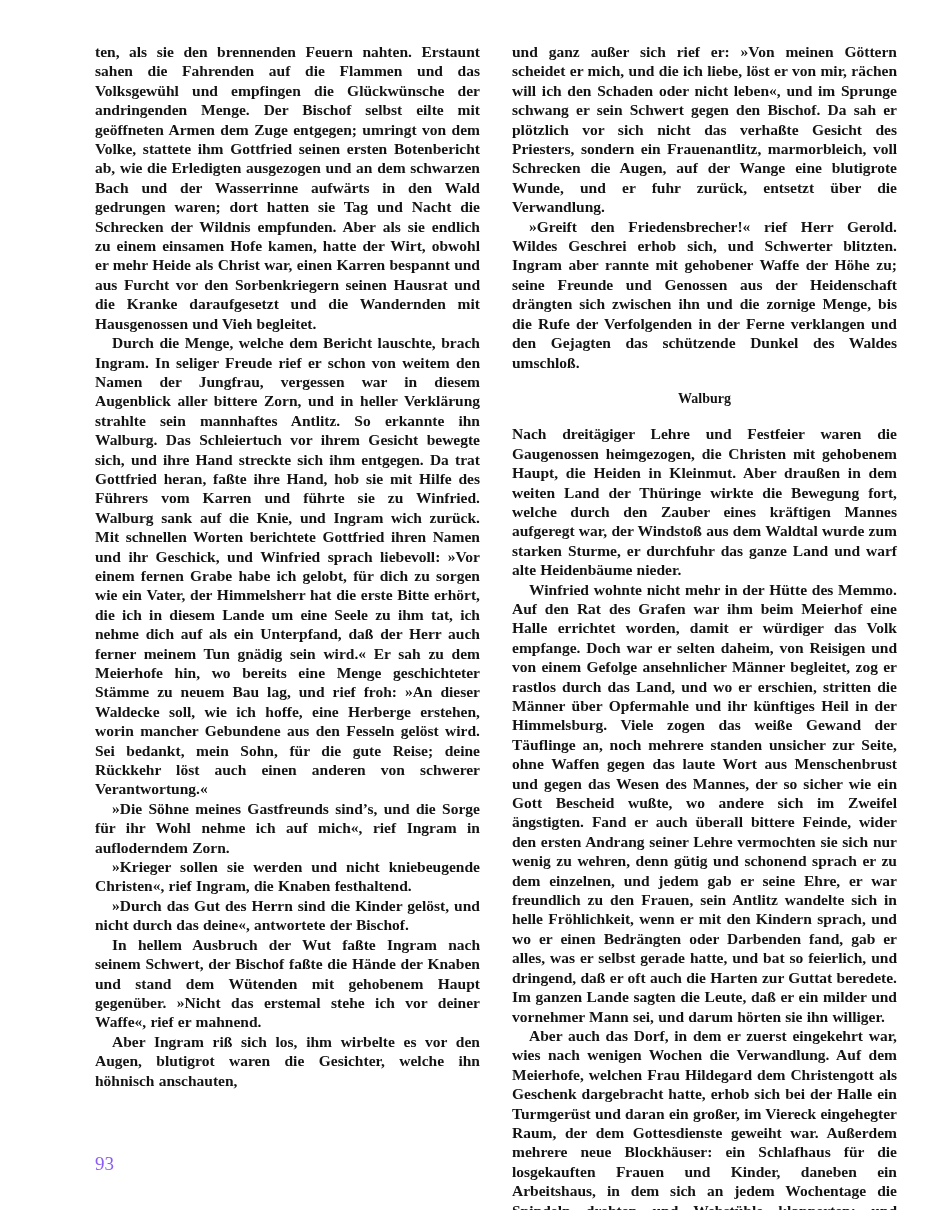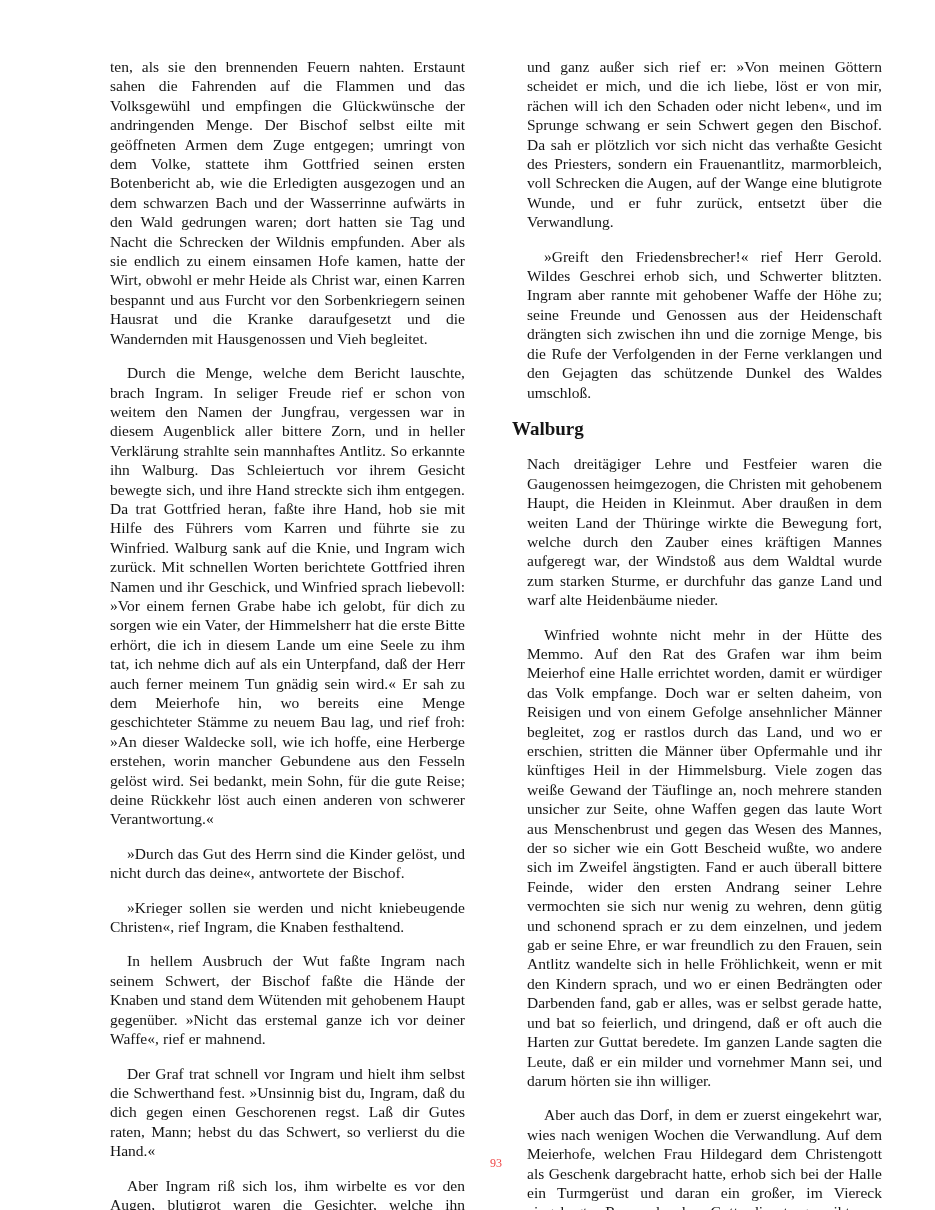--- a/index.html
+++ b/index.html
@@ -33,58 +33,59 @@
   .col {
     width: 385px;
     font-size: 15.5px;
     line-height: 19.4px;
     text-align: justify;
     hyphens: auto;
     -webkit-hyphens: auto;
     word-spacing: 0.02em;
   }
   .col p {
-    margin: 15px;
+    margin: 0;
     padding: 0;
+    font-weight: bold;
   }
   .col p.indent {
     text-indent: 17px;
   }
   .section-heading {
-    font-size: 19px;
+    font-size: 14px;
     line-height: 19.4px;
     font-weight: bold;
-    text-align: left;
+    text-align: center;
     margin: 17px 0 16px 0;
     text-indent: 0;
   }
   .page-number {
     position: absolute;
     top: 1155px;
     left: 95px;
     width: 802px;
-    text-align: center;
-    font-size: 12px;
+    text-align: left;
+    font-size: 19px;
     line-height: 17px;
-    color: #ef4444;
+    color: #8b5cf6;
   }
 </style>
 </head>
 <body>
 
 <div class="page">
   <div class="columns">
 
     <div class="col">
       <p>ten, als sie den brennenden Feuern nahten. Erstaunt sahen die Fahrenden auf die Flammen und das Volksgewühl und empfingen die Glückwünsche der andringenden Menge. Der Bischof selbst eilte mit geöffneten Armen dem Zuge entgegen; umringt von dem Volke, stattete ihm Gottfried seinen ersten Botenbericht ab, wie die Erledigten ausgezogen und an dem schwarzen Bach und der Wasserrinne aufwärts in den Wald gedrungen waren; dort hatten sie Tag und Nacht die Schrecken der Wildnis empfunden. Aber als sie endlich zu einem einsamen Hofe kamen, hatte der Wirt, obwohl er mehr Heide als Christ war, einen Karren bespannt und aus Furcht vor den Sorbenkriegern seinen Hausrat und die Kranke daraufgesetzt und die Wandernden mit Hausgenossen und Vieh begleitet.</p>
       <p class="indent">Durch die Menge, welche dem Bericht lauschte, brach Ingram. In seliger Freude rief er schon von weitem den Namen der Jungfrau, vergessen war in diesem Augenblick aller bittere Zorn, und in heller Verklärung strahlte sein mannhaftes Antlitz. So erkannte ihn Walburg. Das Schleiertuch vor ihrem Gesicht bewegte sich, und ihre Hand streckte sich ihm entgegen. Da trat Gottfried heran, faßte ihre Hand, hob sie mit Hilfe des Führers vom Karren und führte sie zu Winfried. Walburg sank auf die Knie, und Ingram wich zurück. Mit schnellen Worten berichtete Gottfried ihren Namen und ihr Geschick, und Winfried sprach liebevoll: »Vor einem fernen Grabe habe ich gelobt, für dich zu sorgen wie ein Vater, der Himmelsherr hat die erste Bitte erhört, die ich in diesem Lande um eine Seele zu ihm tat, ich nehme dich auf als ein Unterpfand, daß der Herr auch ferner meinem Tun gnädig sein wird.« Er sah zu dem Meierhofe hin, wo bereits eine Menge geschichteter Stämme zu neuem Bau lag, und rief froh: »An dieser Waldecke soll, wie ich hoffe, eine Herberge erstehen, worin mancher Gebundene aus den Fesseln gelöst wird. Sei bedankt, mein Sohn, für die gute Reise; deine Rückkehr löst auch einen anderen von schwerer Verantwortung.«</p>
+      <p class="indent">»Die Söhne meines Gastfreunds sind’s, und die Sorge für ihr Wohl nehme ich auf mich«, rief Ingram in aufloderndem Zorn.</p>
+      <p class="indent">»Krieger sollen sie werden und nicht kniebeugende Christen«, rief Ingram, die Knaben festhaltend.</p>
       <p class="indent">»Durch das Gut des Herrn sind die Kinder gelöst, und nicht durch das deine«, antwortete der Bischof.</p>
-      <p class="indent">»Krieger sollen sie werden und nicht kniebeugende Christen«, rief Ingram, die Knaben festhaltend.</p>
-      <p class="indent">In hellem Ausbruch der Wut faßte Ingram nach seinem Schwert, der Bischof faßte die Hände der Knaben und stand dem Wütenden mit gehobenem Haupt gegenüber. »Nicht das erstemal ganze ich vor deiner Waffe«, rief er mahnend.</p>
-      <p class="indent">Der Graf trat schnell vor Ingram und hielt ihm selbst die Schwerthand fest. »Unsinnig bist du, Ingram, daß du dich gegen einen Geschorenen regst. Laß dir Gutes raten, Mann; hebst du das Schwert, so verlierst du die Hand.«</p>
+      <p class="indent">In hellem Ausbruch der Wut faßte Ingram nach seinem Schwert, der Bischof faßte die Hände der Knaben und stand dem Wütenden mit gehobenem Haupt gegenüber. »Nicht das erstemal stehe ich vor deiner Waffe«, rief er mahnend.</p>
       <p class="indent">Aber Ingram riß sich los, ihm wirbelte es vor den Augen, blutigrot waren die Gesichter, welche ihn höhnisch anschauten,</p>
     </div>
 
     <div class="col">
       <p>und ganz außer sich rief er: »Von meinen Göttern scheidet er mich, und die ich liebe, löst er von mir, rächen will ich den Schaden oder nicht leben«, und im Sprunge schwang er sein Schwert gegen den Bischof. Da sah er plötzlich vor sich nicht das verhaßte Gesicht des Priesters, sondern ein Frauenantlitz, marmorbleich, voll Schrecken die Augen, auf der Wange eine blutigrote Wunde, und er fuhr zurück, entsetzt über die Verwandlung.</p>
       <p class="indent">»Greift den Friedensbrecher!« rief Herr Gerold. Wildes Geschrei erhob sich, und Schwerter blitzten. Ingram aber rannte mit gehobener Waffe der Höhe zu; seine Freunde und Genossen aus der Heidenschaft drängten sich zwischen ihn und die zornige Menge, bis die Rufe der Verfolgenden in der Ferne verklangen und den Gejagten das schützende Dunkel des Waldes umschloß.</p>
       <h2 class="section-heading">Walburg</h2>
       <p>Nach dreitägiger Lehre und Festfeier waren die Gaugenossen heimgezogen, die Christen mit gehobenem Haupt, die Heiden in Kleinmut. Aber draußen in dem weiten Land der Thüringe wirkte die Bewegung fort, welche durch den Zauber eines kräftigen Mannes aufgeregt war, der Windstoß aus dem Waldtal wurde zum starken Sturme, er durchfuhr das ganze Land und warf alte Heidenbäume nieder.</p>
       <p class="indent">Winfried wohnte nicht mehr in der Hütte des Memmo. Auf den Rat des Grafen war ihm beim Meierhof eine Halle errichtet worden, damit er würdiger das Volk empfange. Doch war er selten daheim, von Reisigen und von einem Gefolge ansehnlicher Männer begleitet, zog er rastlos durch das Land, und wo er erschien, stritten die Männer über Opfermahle und ihr künftiges Heil in der Himmelsburg. Viele zogen das weiße Gewand der Täuflinge an, noch mehrere standen unsicher zur Seite, ohne Waffen gegen das laute Wort aus Menschenbrust und gegen das Wesen des Mannes, der so sicher wie ein Gott Bescheid wußte, wo andere sich im Zweifel ängstigten. Fand er auch überall bittere Feinde, wider den ersten Andrang seiner Lehre vermochten sie sich nur wenig zu wehren, denn gütig und schonend sprach er zu dem einzelnen, und jedem gab er seine Ehre, er war freundlich zu den Frauen, sein Antlitz wandelte sich in helle Fröhlichkeit, wenn er mit den Kindern sprach, und wo er einen Bedrängten oder Darbenden fand, gab er alles, was er selbst gerade hatte, und bat so feierlich, und dringend, daß er oft auch die Harten zur Guttat beredete. Im ganzen Lande sagten die Leute, daß er ein milder und vornehmer Mann sei, und darum hörten sie ihn williger.</p>
       <p class="indent">Aber auch das Dorf, in dem er zuerst eingekehrt war, wies nach wenigen Wochen die Verwandlung. Auf dem Meierhofe, welchen Frau Hildegard dem Christengott als Geschenk dargebracht hatte, erhob sich bei der Halle ein Turmgerüst und daran ein großer, im Viereck eingehegter Raum, der dem Gottesdienste geweiht war. Außerdem mehrere neue Blockhäuser: ein Schlafhaus für die losgekauften Frauen und Kinder, daneben ein Arbeitshaus, in dem sich an jedem Wochentage die Spindeln drehten und Webstühle klapperten; und gegenüber ein zweites Arbeitshaus mit einem großen Kreuz über dem Giebel, die erste Schule im Lande. Dort saßen die Knaben, deren Vormund der Bischof geworden war, auf niedrigen Holzbänken, sie lernten in ihrer Sprache das Vaterunser und den Glauben und im Latein Kirchengebete und Gesang, dane-</p>

